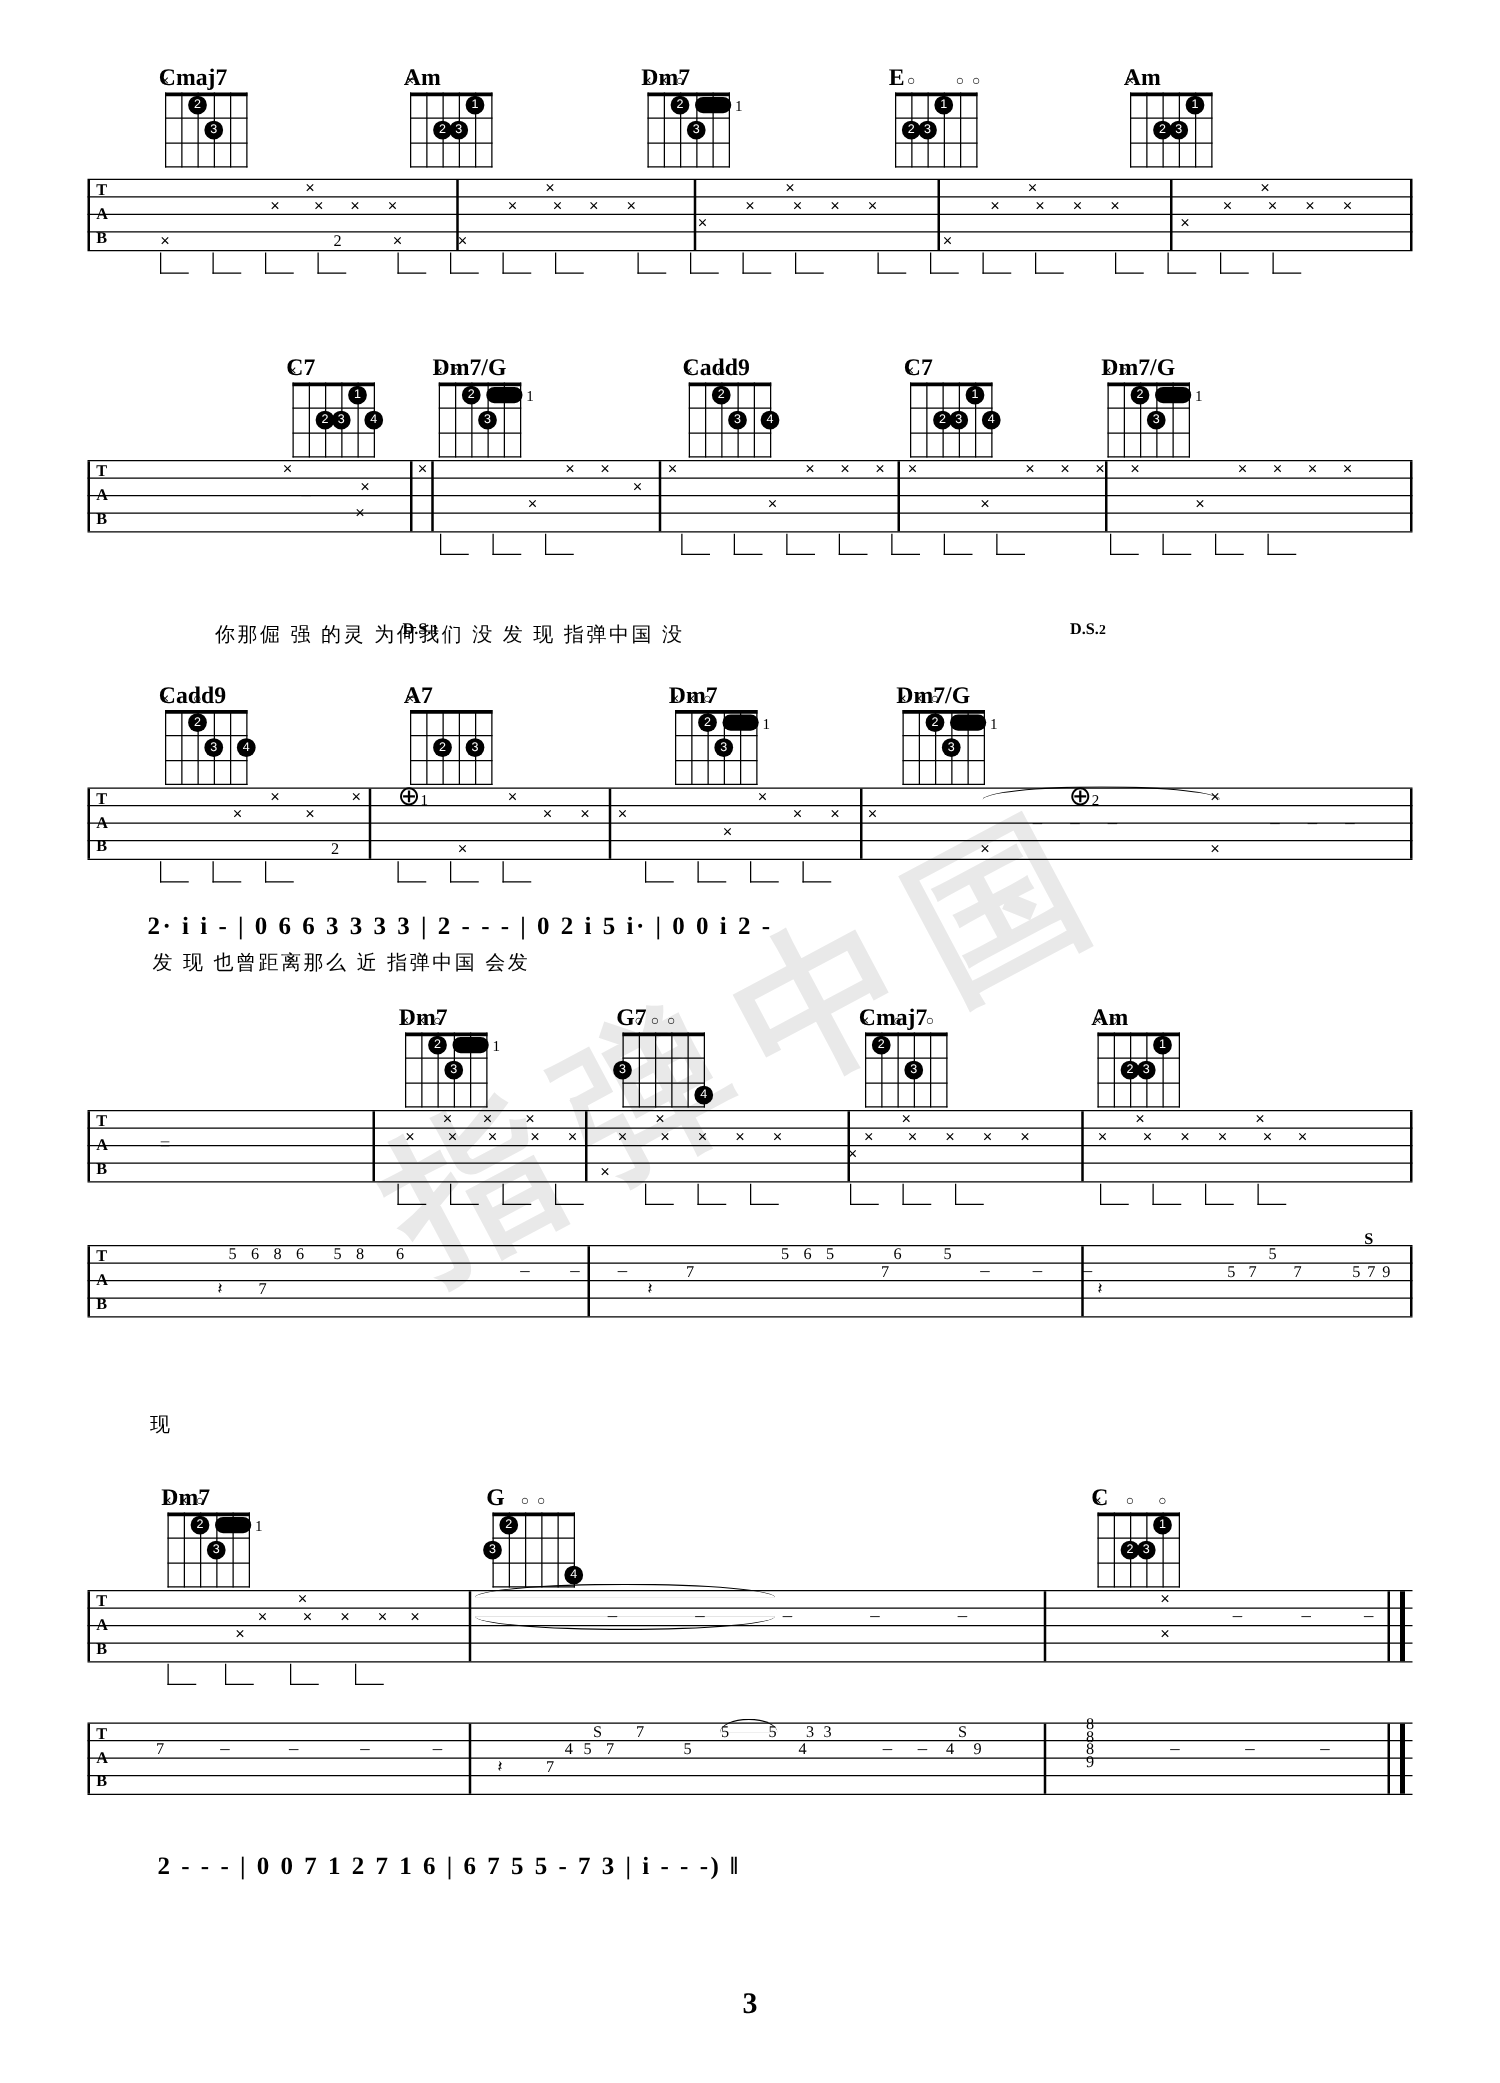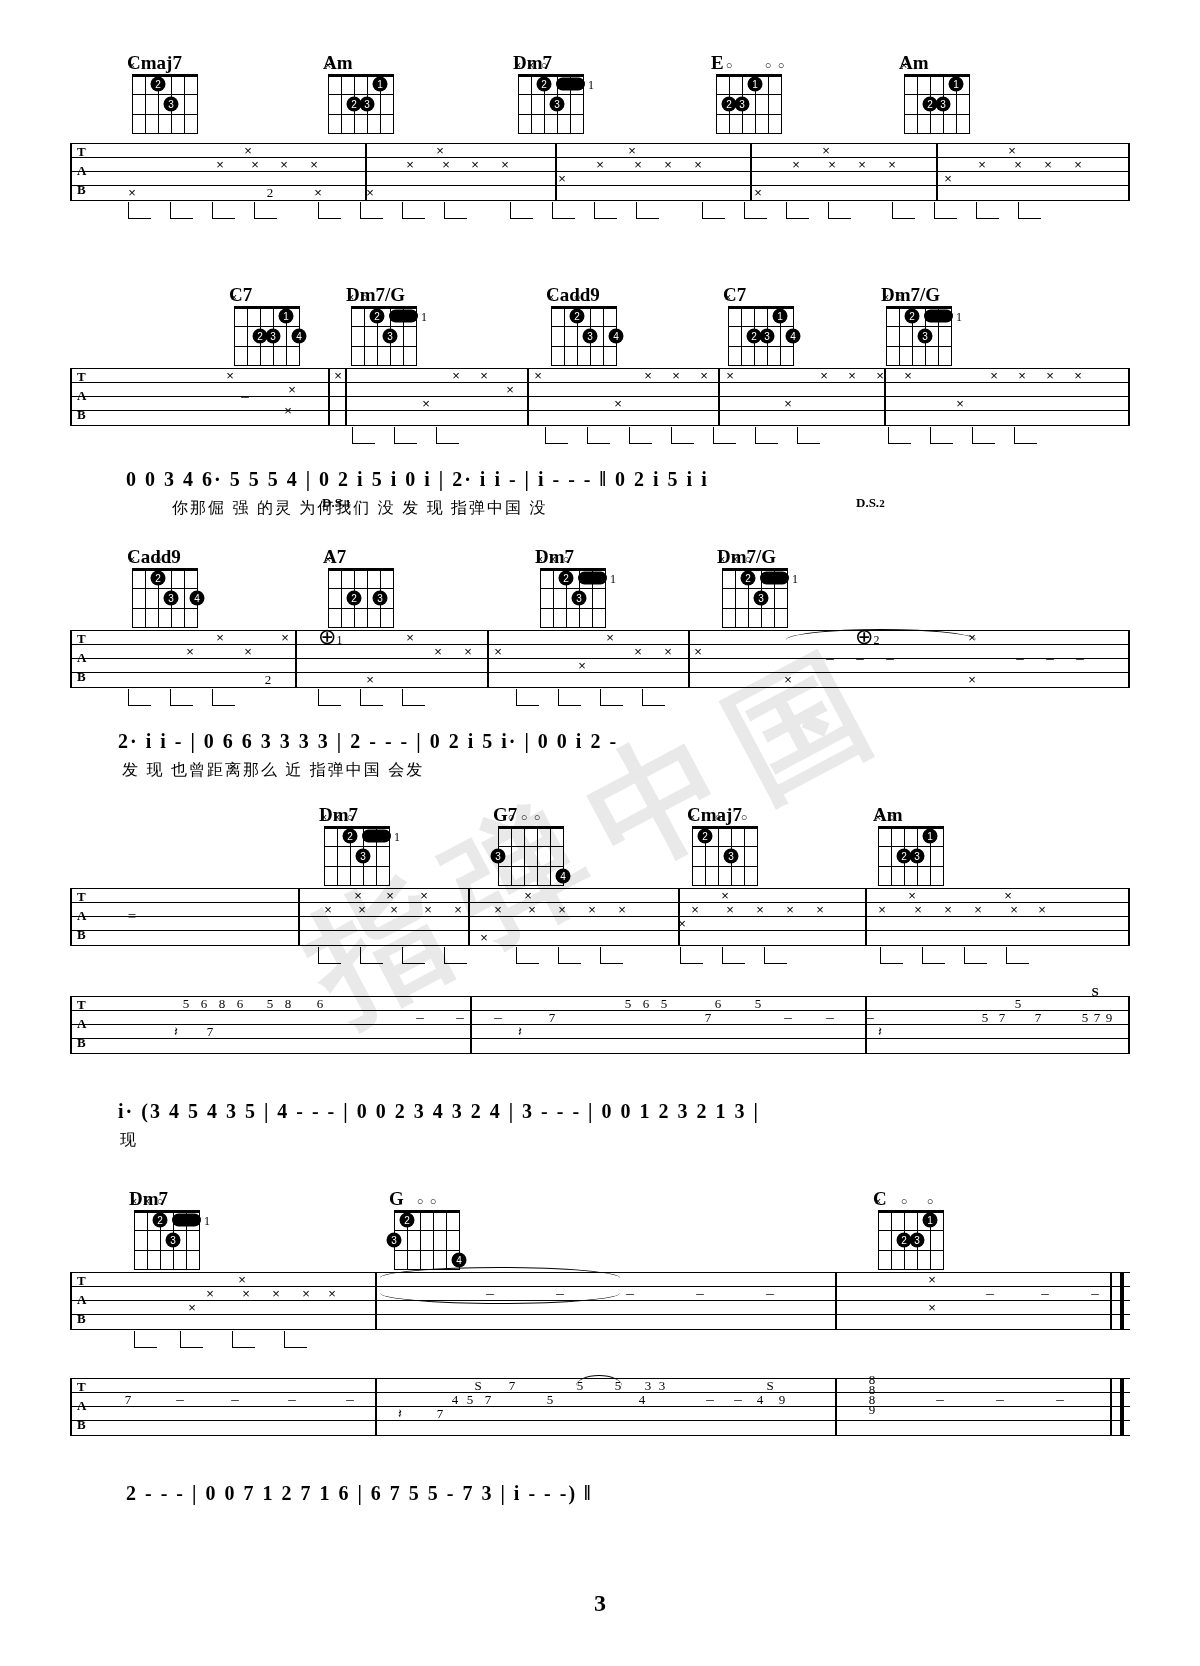--- a/index.html
+++ b/index.html
@@ -434,21 +434,20 @@
       <div class="rh" style="left:671px;top:147px;width:22px;height:16px;"></div>
       <div class="rh" style="left:713px;top:147px;width:22px;height:16px;"></div>
       <div class="rh" style="left:755px;top:147px;width:22px;height:16px;"></div>
       <div class="rh" style="left:797px;top:147px;width:22px;height:16px;"></div>
       <div class="rh" style="left:888px;top:147px;width:22px;height:16px;"></div>
       <div class="rh" style="left:930px;top:147px;width:22px;height:16px;"></div>
       <div class="rh" style="left:972px;top:147px;width:22px;height:16px;"></div>
       <div class="rh" style="left:1014px;top:147px;width:22px;height:16px;"></div>
     </div>
 
-    <div class="nrow" style="left:126px;top:188px;letter-spacing:2px;">0 0 3 4 6· 5 5 5 4 | 0  2 i 5 i  0 i | 2·   i i  -  | i  -  -  - ‖ 0  2 i 5 i  i</div>
     <div class="lyr" style="left:172px;top:218px;letter-spacing:2px;">你那倔 强 的灵      为何我们   没 发  现                            指弹中国   没</div>
 
     <div class="seg" style="left:322px;top:215px;">D.S.<span style="font-size:11px;">1</span></div>
     <div class="seg" style="left:856px;top:215px;">D.S.<span style="font-size:11px;">2</span></div>
   </div>
 
   <div class="sys" style="top:542px;height:258px;">
 
     <div class="chord" style="left:126px;top:4px;">
       <div class="cname">Cadd9</div>
@@ -813,21 +812,20 @@
       <span class="num" style="left:1027px;top:20px;">7</span>
       <span class="num" style="left:1039px;top:20px;">9</span>
       <span class="num" style="left:1025px;top:-6px;font-weight:bold;">S</span>
 
       <span class="num" style="left:106px;top:34px;">𝄽</span>
       <span class="num" style="left:140px;top:34px;">7</span>
       <span class="num" style="left:450px;top:34px;">𝄽</span>
       <span class="num" style="left:810px;top:34px;">𝄽</span>
     </div>
 
-    <div class="nrow" style="left:118px;top:300px;letter-spacing:2px;">i·  (3 4 5 4   3 5 | 4  -  -  -  | 0   0 2 3 4 3   2 4 | 3  -  -  -  | 0   0 1 2 3 2   1 3 |</div>
     <div class="lyr" style="left:120px;top:330px;">现</div>
   </div>
 
   <div class="sys" style="top:1180px;height:420px;">
 
     <div class="chord" style="left:128px;top:8px;">
       <div class="cname">Dm7</div>
       <div class="grid">
         <div class="marks">
           <span style="left:0px;">×</span>

